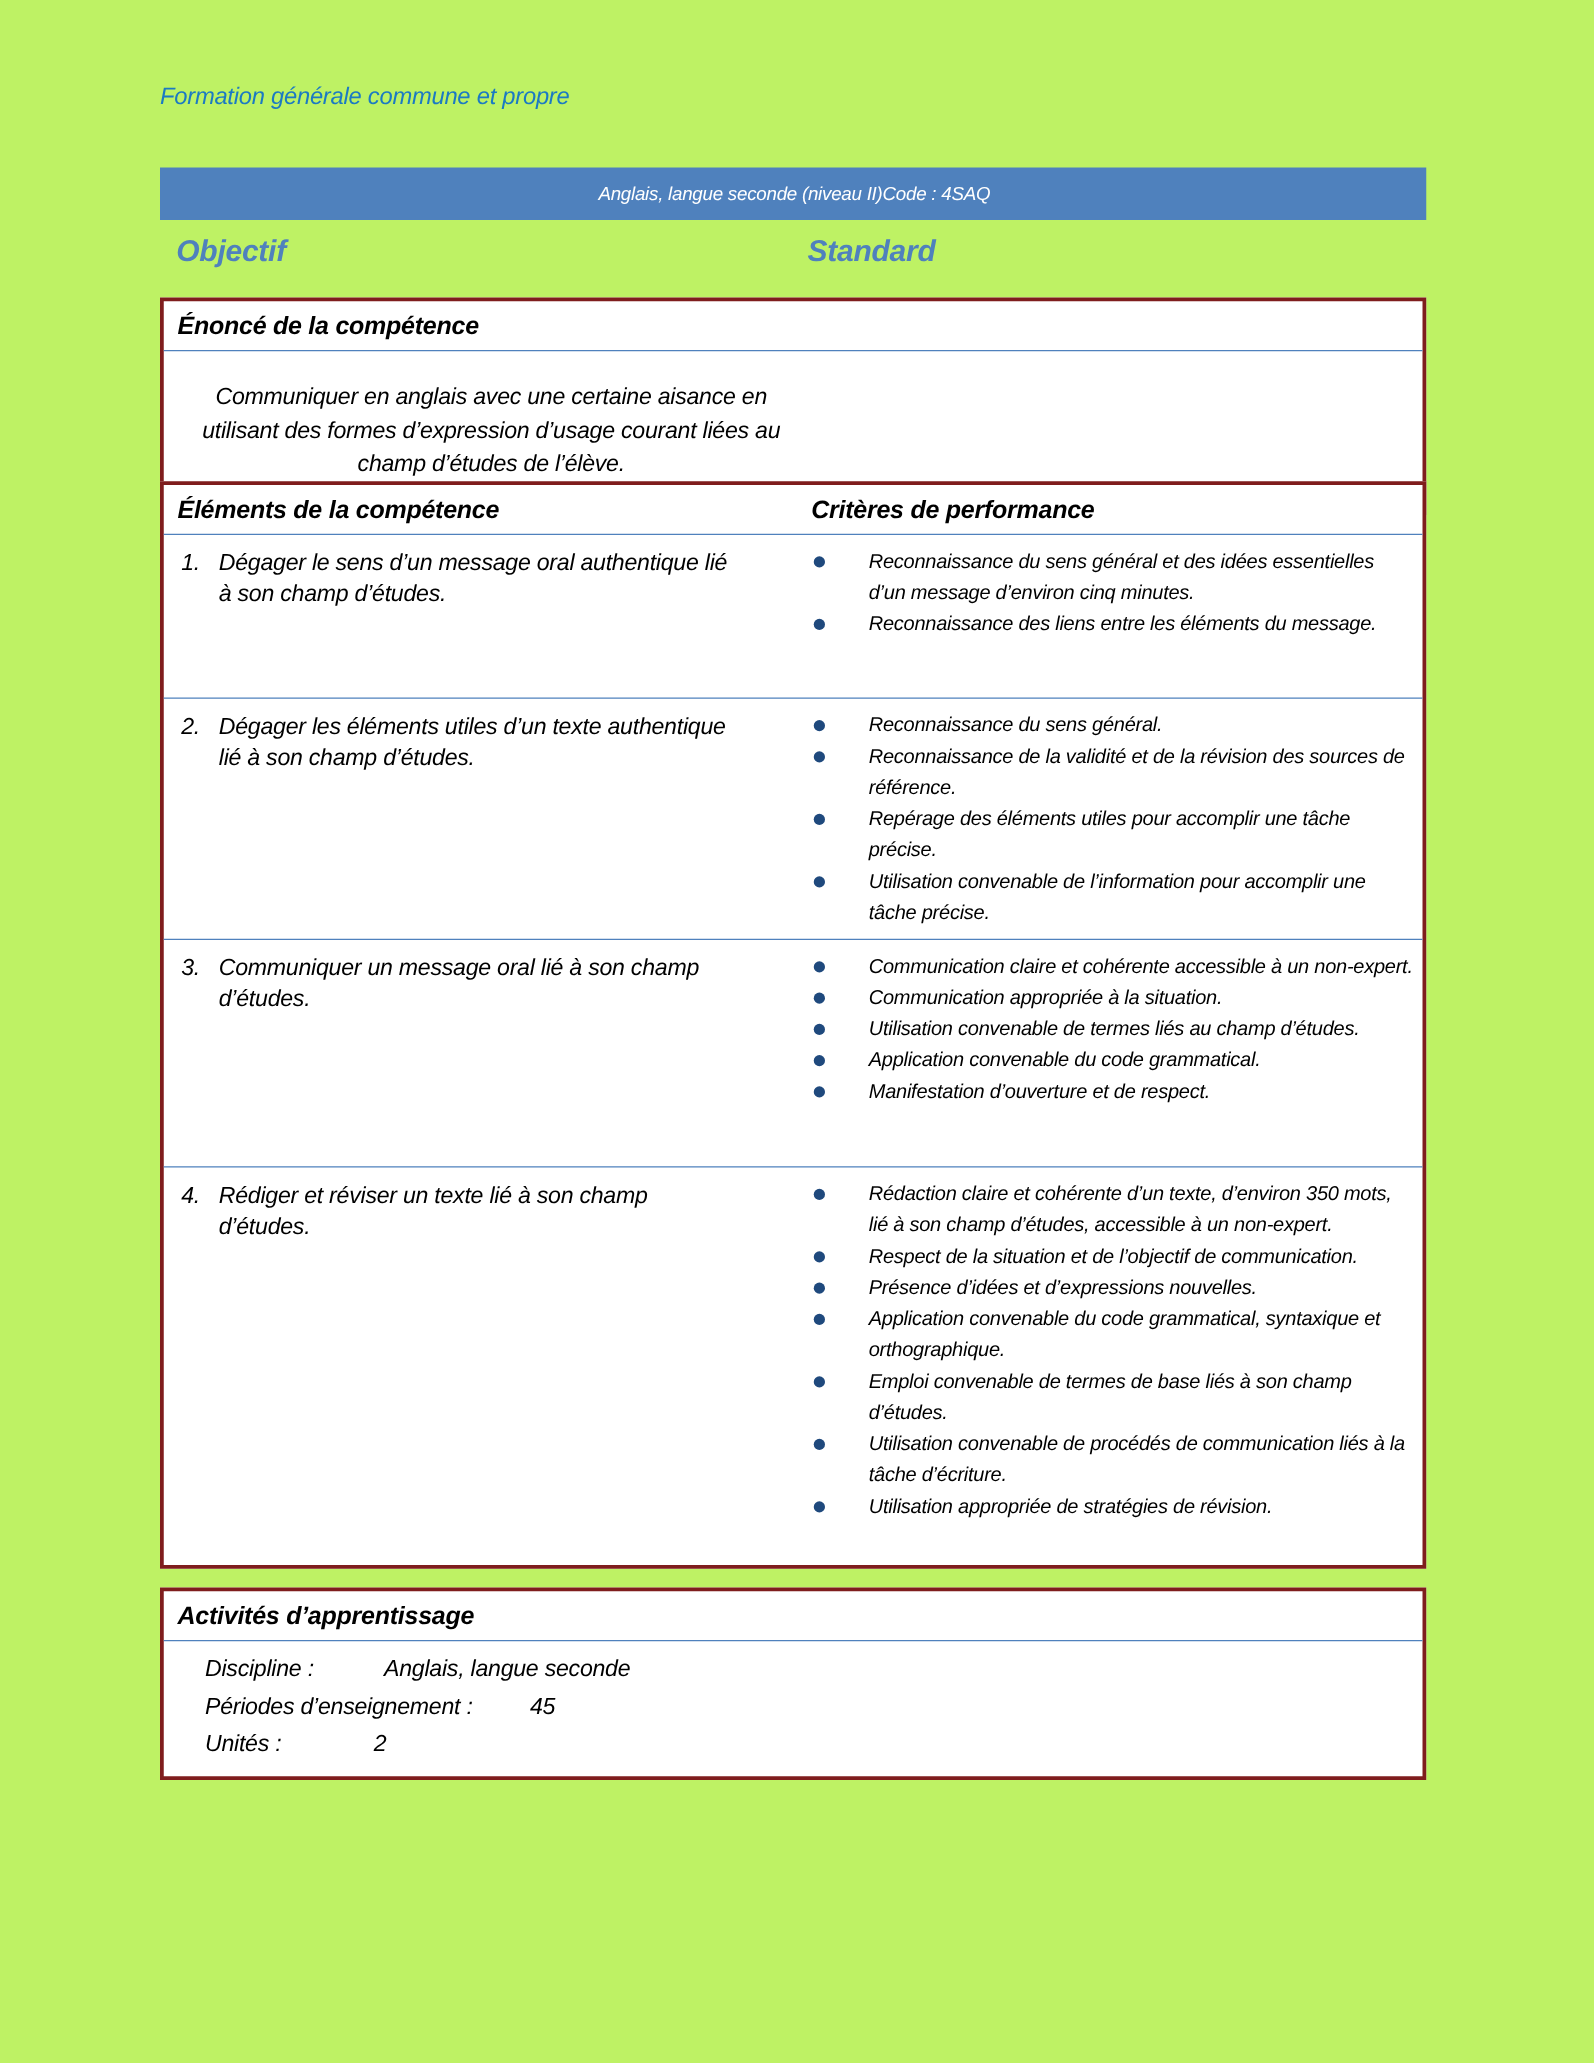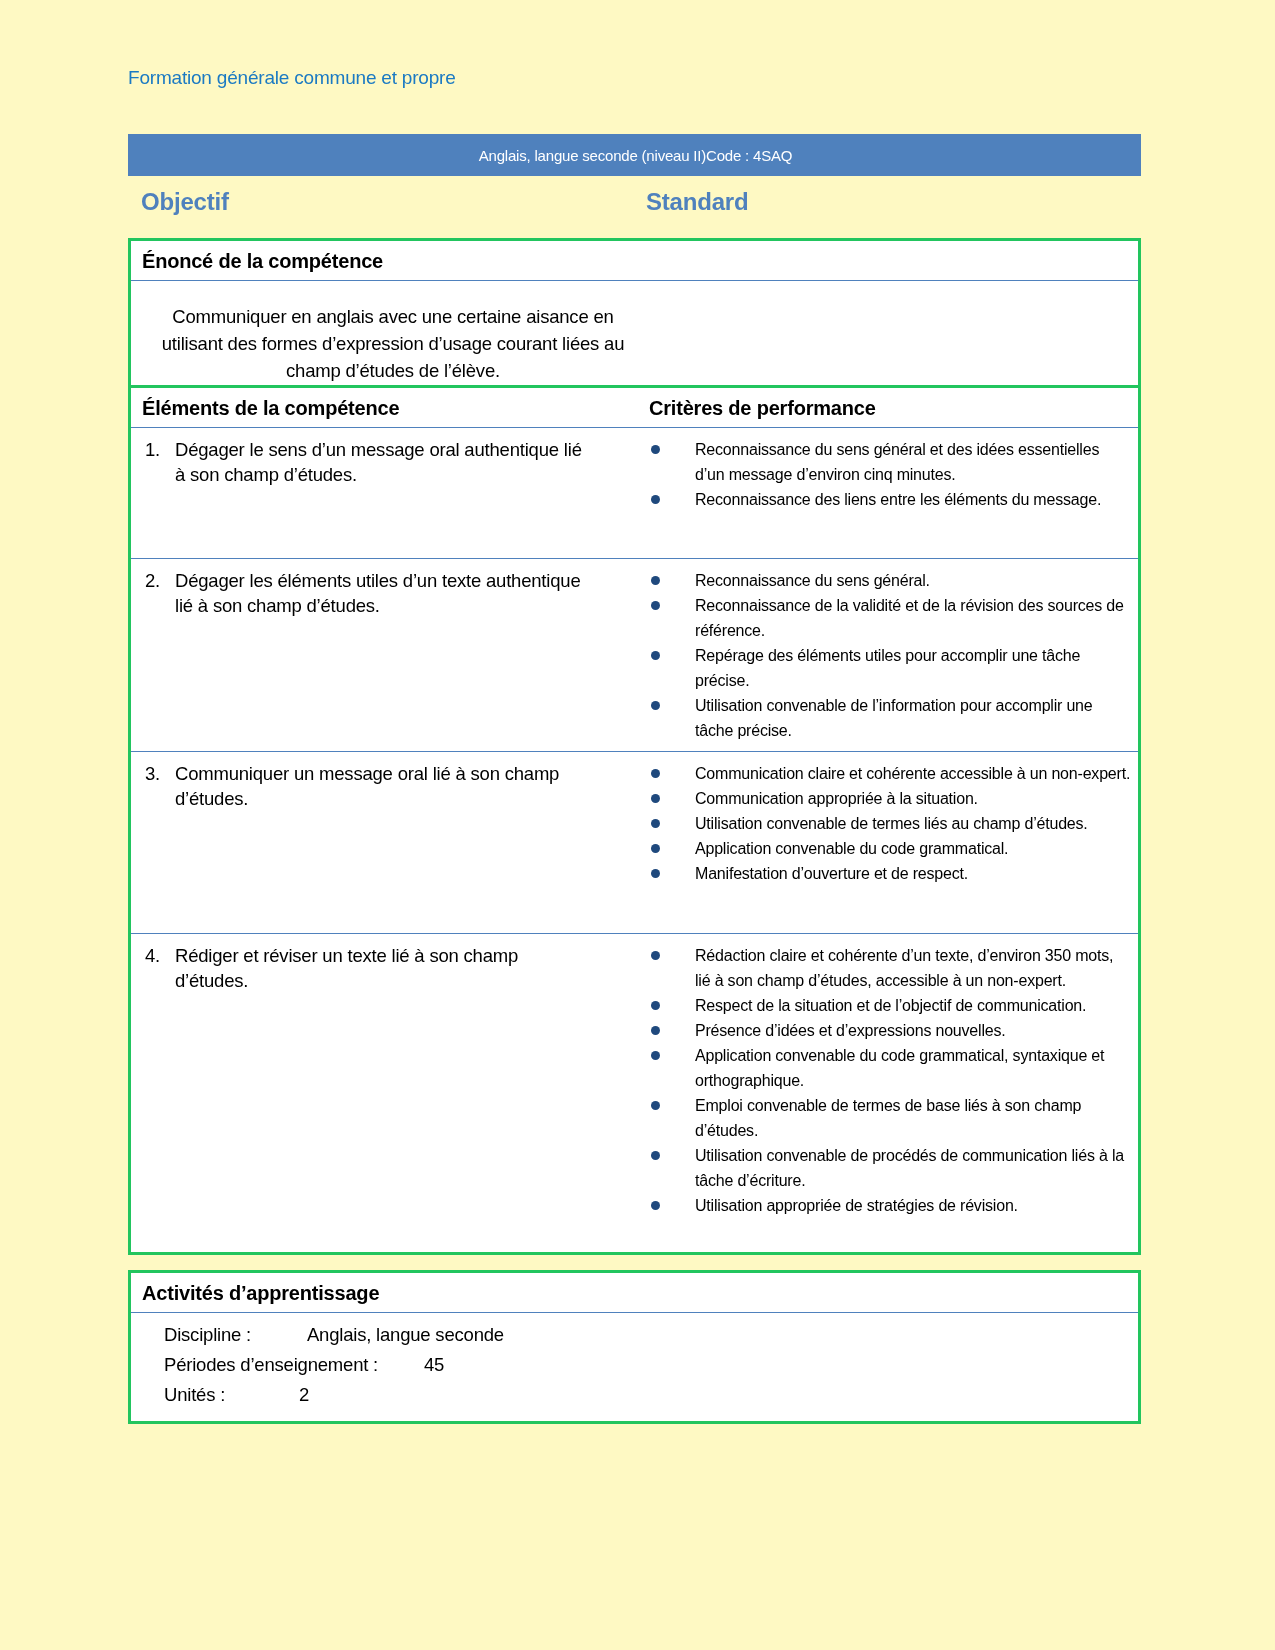--- a/index.html
+++ b/index.html
@@ -1,23 +1,24 @@
 <!DOCTYPE html>
 <html><head>
 <meta charset="utf-8">
 <style>
   html,body { margin:0; padding:0; background:#e8e8e8; }
   .page {
     position:relative;
     width:1275px; height:1650px;
     margin:0 auto;
-    background:#fef9c3;
+    background:#bef264;
     font-family:"Liberation Sans", sans-serif;
     color:#000;
     overflow:hidden;
+    font-style:italic;
   }
   .eyebrow {
     position:absolute; left:128px; top:66px;
     font-size:19px; line-height:24px;
     color:#1b7ac3; letter-spacing:-0.2px;
   }
   .title-bar {
     position:absolute; left:128px; top:134px;
     width:1013px; height:42px;
     background:#4f81bd; color:#ffffff;
@@ -28,21 +29,21 @@
   .col-headings {
     position:absolute; left:128px; top:188px;
     width:1013px; height:32px;
     color:#4f81bd; font-weight:bold; font-size:24px; letter-spacing:-0.2px;
   }
   .objectif { margin-left:13px; }
   .standard { position:absolute; left:518px; top:0; }
 
   .box {
     position:absolute; left:128px; width:1013px;
-    border:3px solid #22c55e; box-sizing:border-box; background:#fff;
+    border:3px solid #7f1d1d; box-sizing:border-box; background:#fff;
   }
   .box-header {
     font-weight:bold; font-size:20px; letter-spacing:-0.2px;
     padding:9px 12px 7px 11px;
     border-bottom:1px solid #4f81bd;
   }
   .enonce { top:238px; }
   .enonce-body p {
     margin:16px; padding:6px 12px 9px 11px;
     font-size:18.5px; line-height:27px; letter-spacing:-0.2px;

